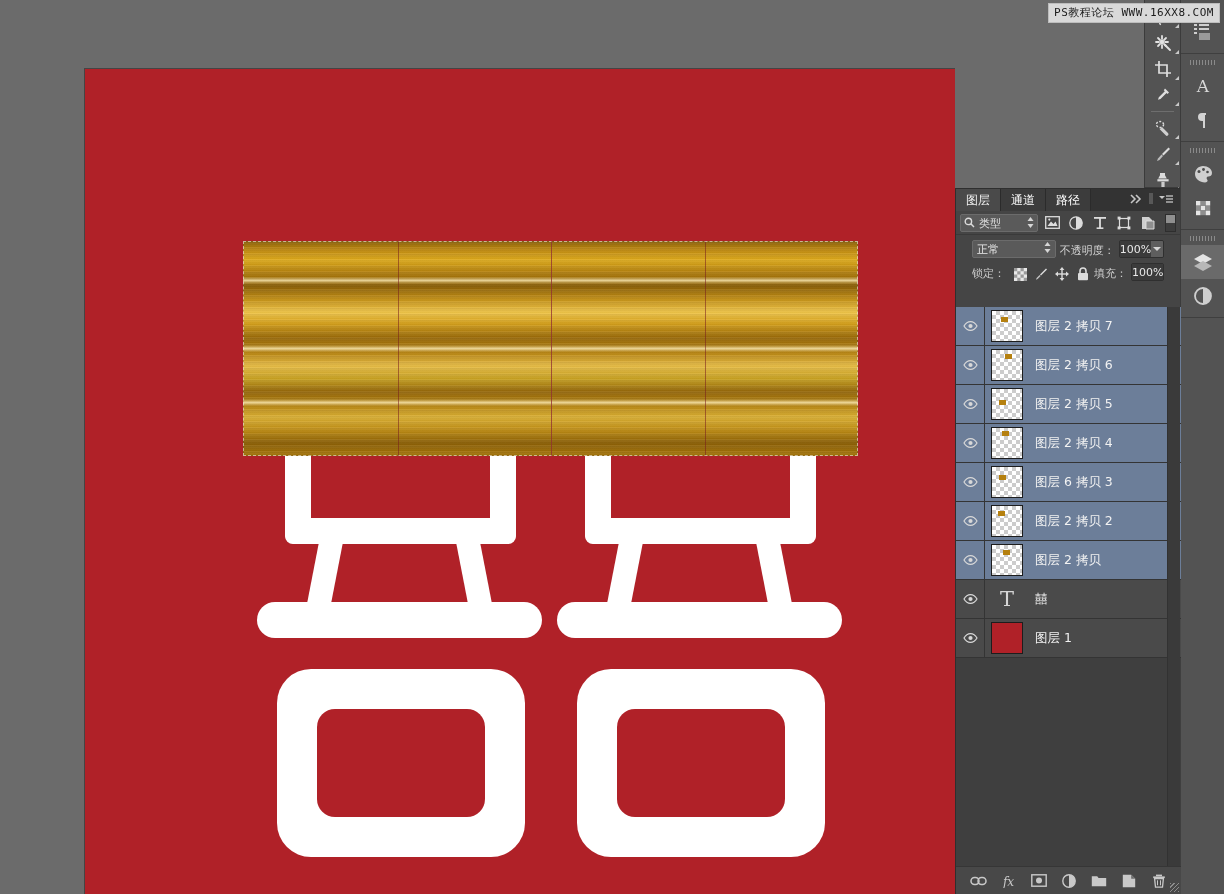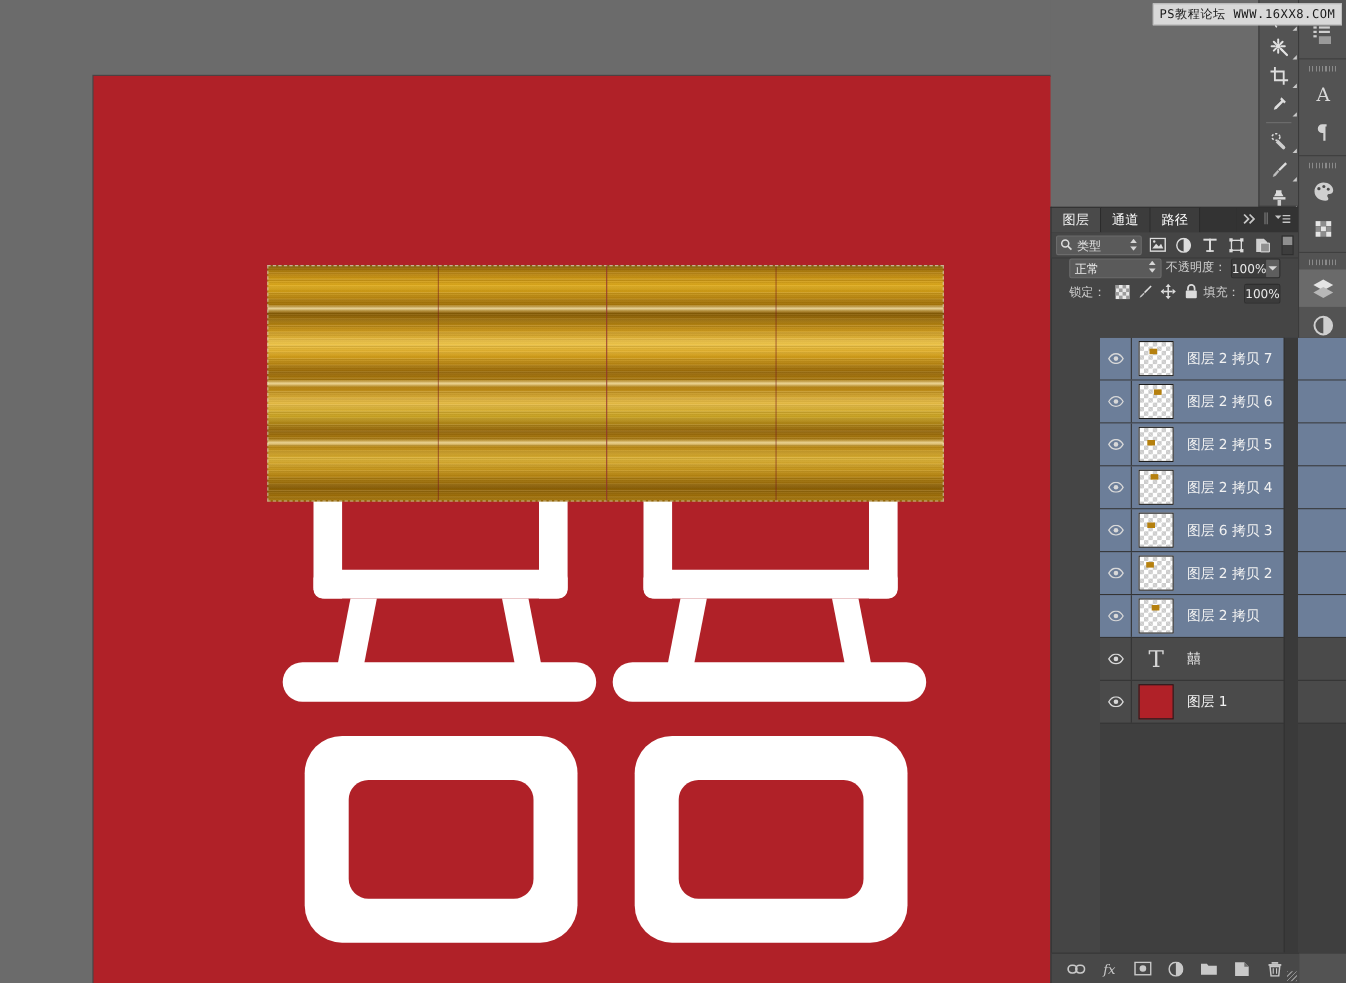--- a/index.html
+++ b/index.html
@@ -246,21 +246,21 @@
     display: flex; align-items: center; justify-content: center;
   }
   .filter-toggle {
     width: 11px; height: 18px;
     margin-left: auto;
     background: linear-gradient(to bottom, #8f8f8f 0 50%, #3d3d3d 50% 100%);
     border: 1px solid #2e2e2e;
   }
 
   .mode-row, .lock-row {
-    display: flex; align-items: flex-start;
+    display: flex; align-items: flex-end;
     height: 23px;
     padding: 0 16px;
     gap: 4px;
   }
   .blend-select {
     display: flex; align-items: center;
     width: 104px; height: 18px;
     padding: 0 4px;
     background: #5a5a5a;
     border: 1px solid #6b6b6b;
@@ -290,21 +290,20 @@
     display: flex; align-items: center; justify-content: center;
   }
   .lock-icons { display: flex; align-items: center; gap: 7px; margin-left: 4px; }
   .lock-ico { width: 14px; height: 14px; display: flex; align-items: center; justify-content: center; }
 
   .layers-list {
     position: absolute; left: 0; top: 118px;
     width: 225px; height: 560px;
     background: #3f3f3f;
     overflow: hidden;
-    margin-left: 44px;
   }
   .layer-row {
     display: flex; align-items: center;
     height: 39px;
     border-bottom: 1px solid #343434;
     background: #4a4a4a;
   }
   .layer-row.selected { background: #6c7e99; }
   .eye-cell {
     width: 29px; height: 100%;

